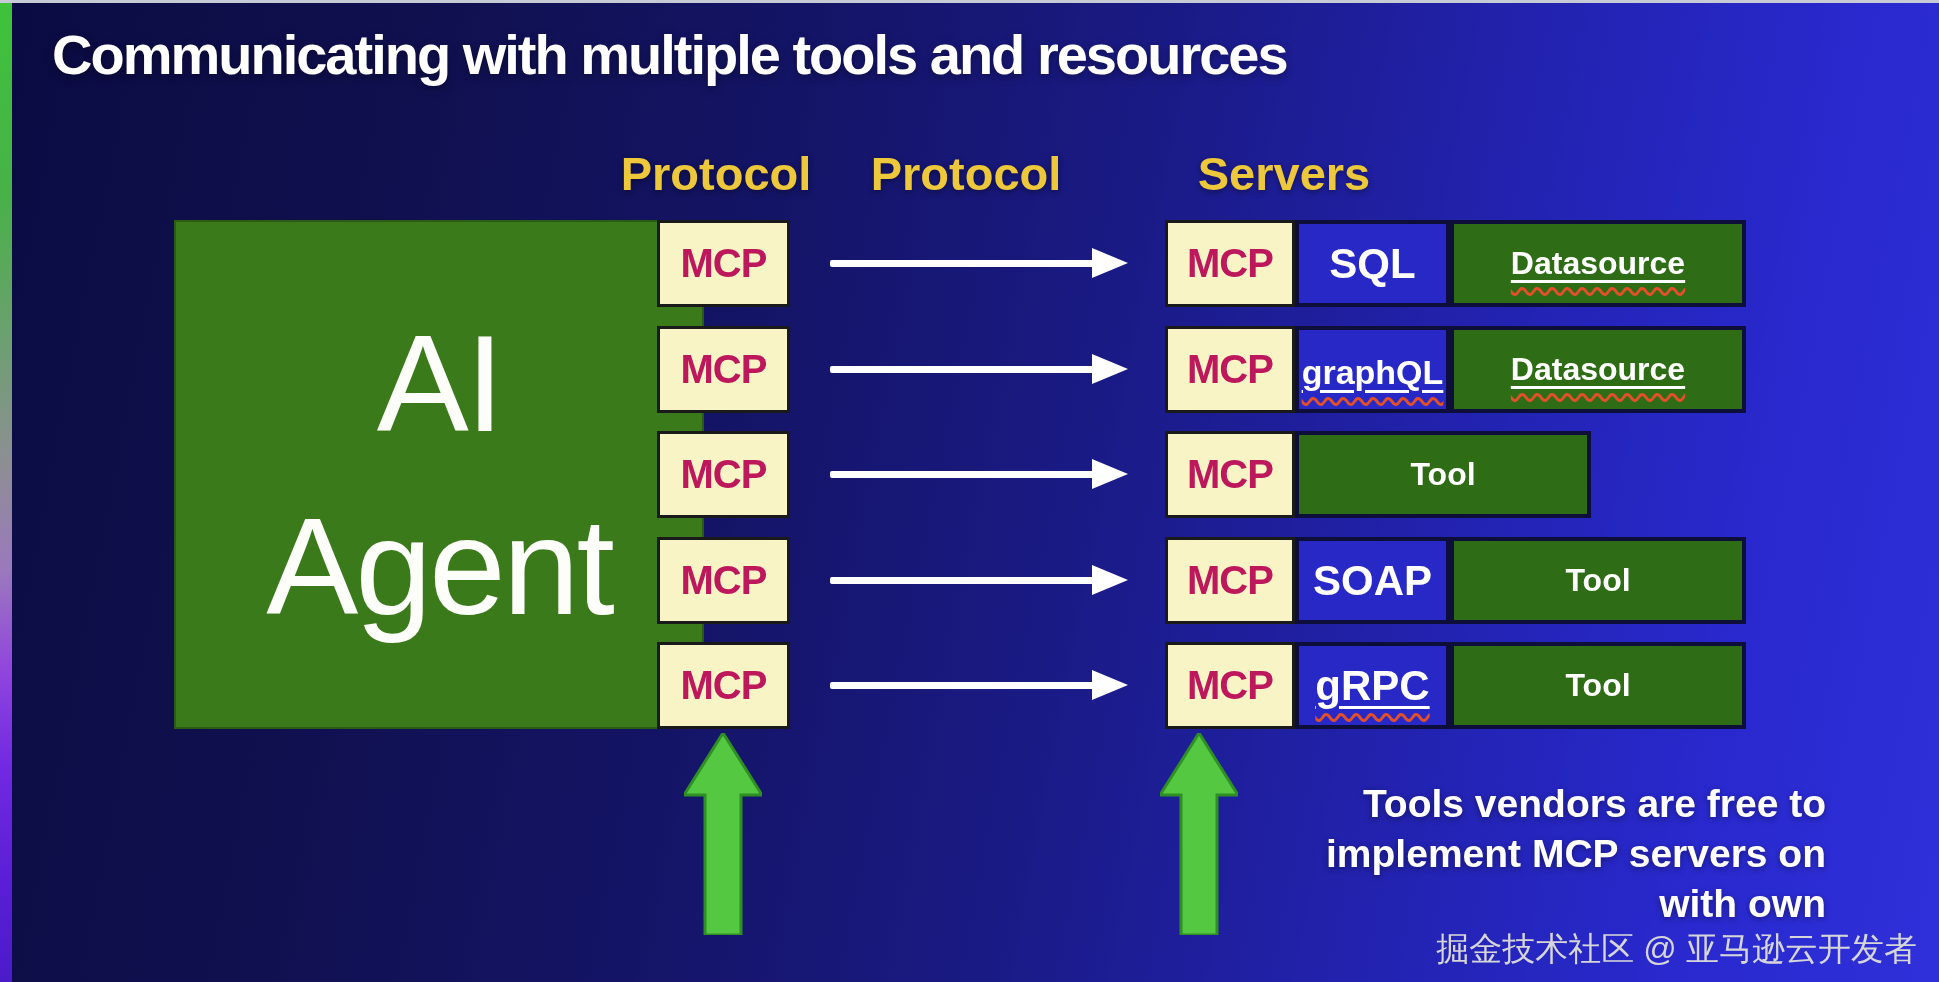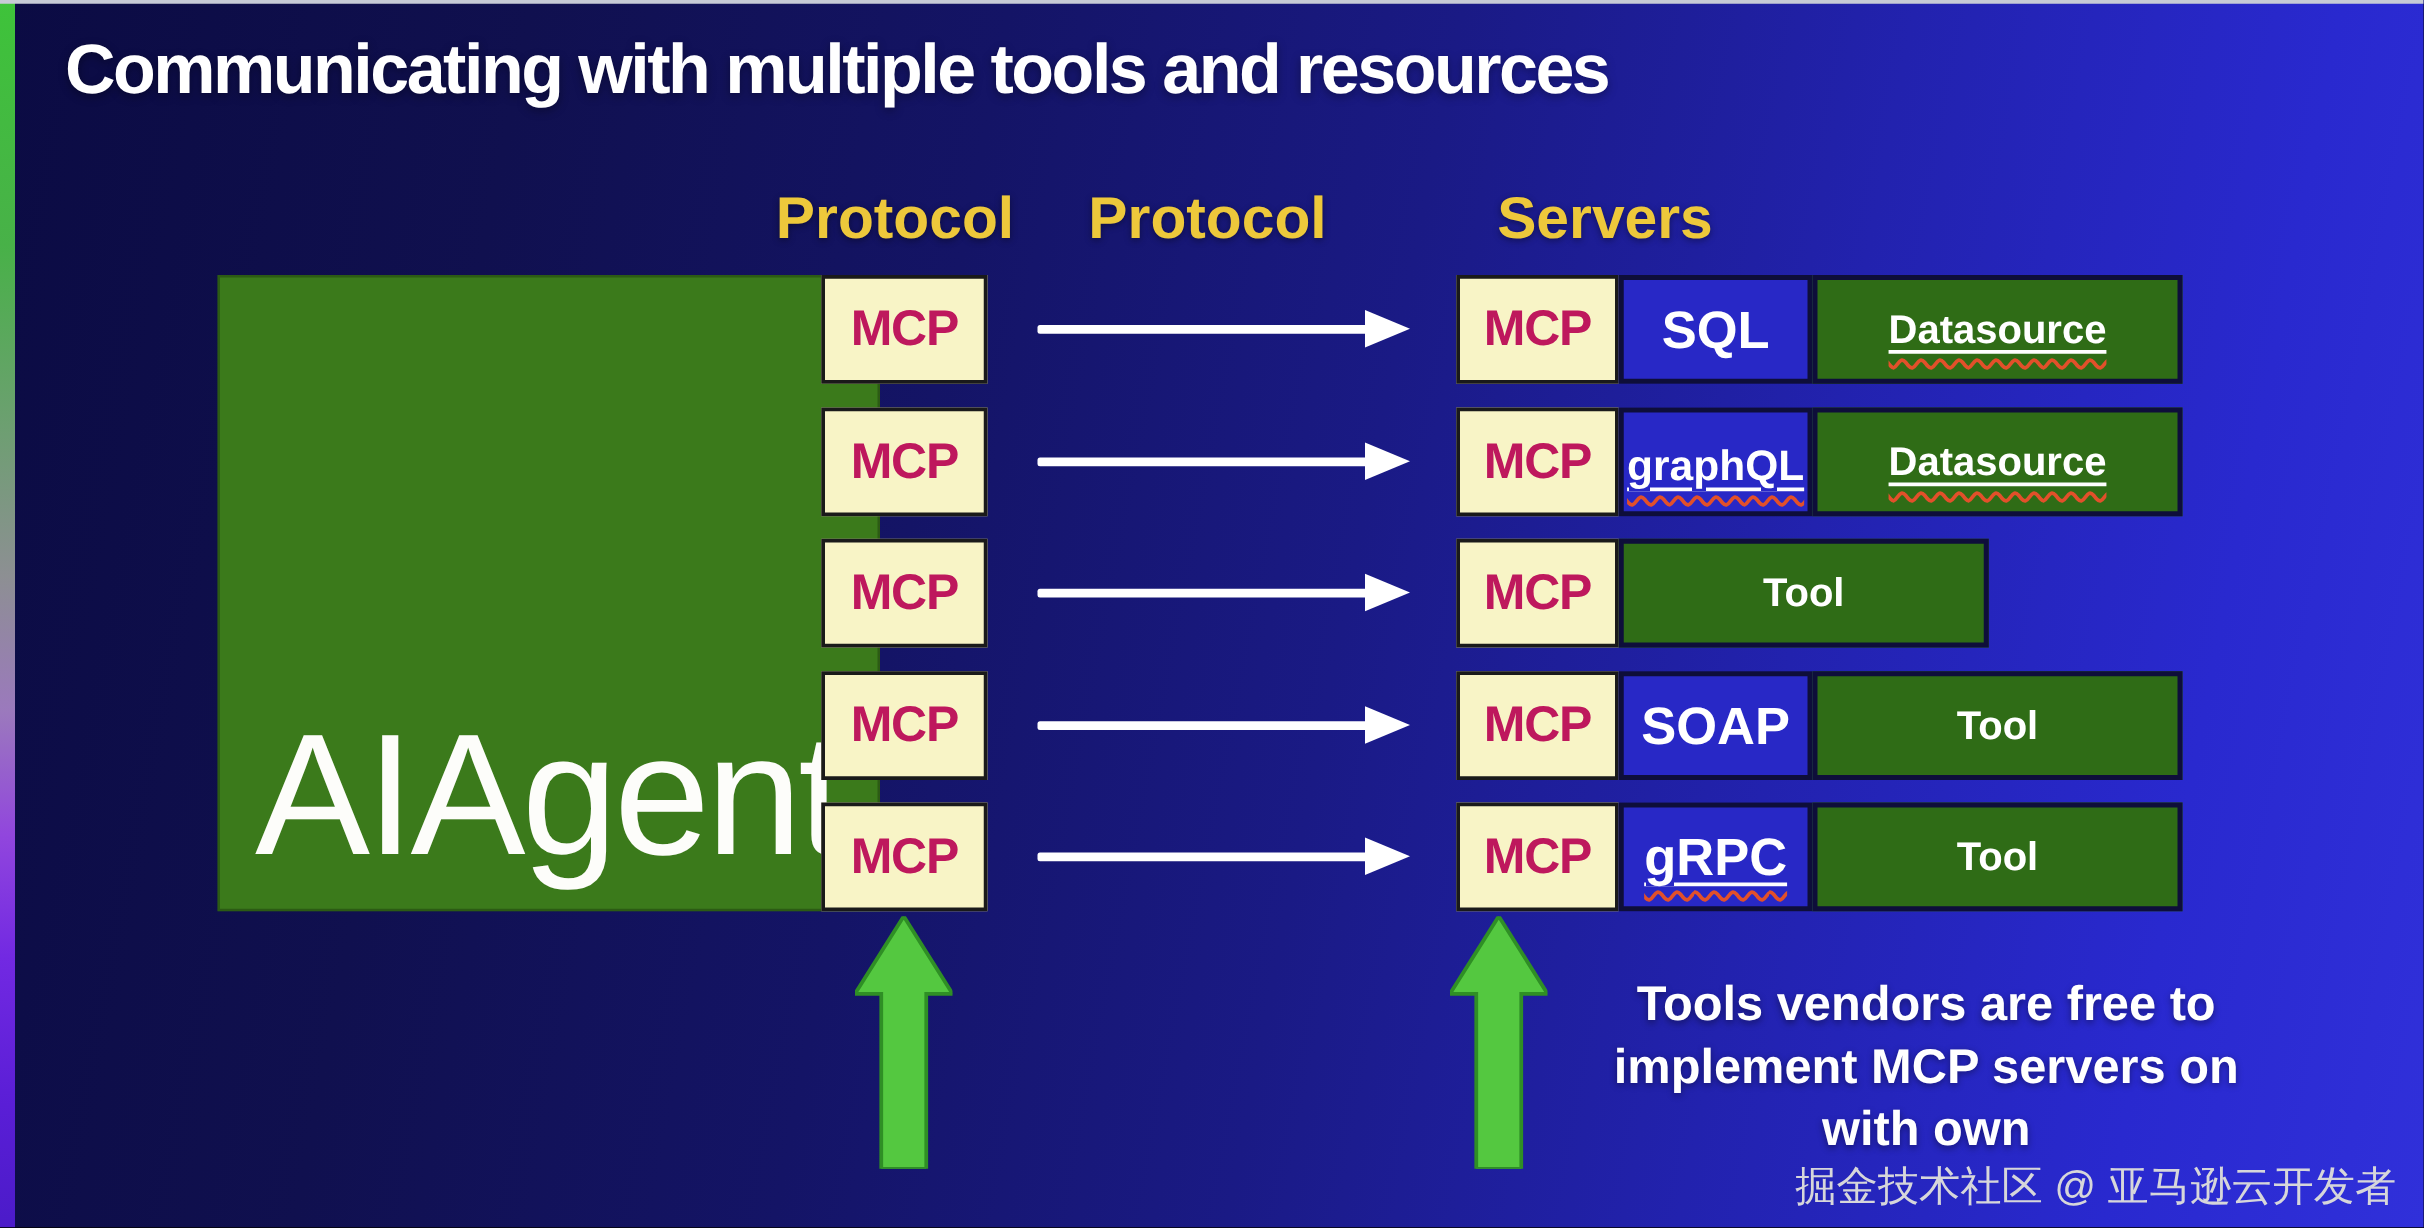--- a/index.html
+++ b/index.html
@@ -9,22 +9,22 @@
     background:linear-gradient(101deg,#0b0b43 0%,#10104f 20%,#141466 38%,#1a1a85 55%,#2222ae 72%,#2929cf 88%,#3030da 100%);
   }
   .top-line{position:absolute;top:0;left:0;width:100%;height:3px;background:#c7cbd6;z-index:9;}
   .edge-stripe{position:absolute;top:0;left:0;width:12px;height:100%;z-index:8;
     background:linear-gradient(to bottom,#3ec33a 0%,#48b148 20%,#6ba06f 34%,#8d8f93 47%,#9b79bd 58%,#9146dd 68%,#7229e2 78%,#5a1ed6 90%,#4b1bc9 100%);}
   .title{position:absolute;left:52px;top:22px;margin:0;font-size:56px;font-weight:800;letter-spacing:-2px;color:#ffffff;text-shadow:0 3px 8px rgba(0,0,0,.35);white-space:nowrap;}
   .col-header{position:absolute;top:146px;transform:translateX(-50%);font-size:47px;font-weight:800;color:#edc83b;text-shadow:0 2px 6px rgba(0,0,0,.4);white-space:nowrap;}
   #hdr-clients{left:716px;} #hdr-protocol{left:966px;} #hdr-servers{left:1284px;}
 
   .agent-box{position:absolute;left:174px;top:220px;width:530px;height:509px;background:#3b7a1b;
-    border:2px solid rgba(0,0,0,.25);box-sizing:border-box;display:flex;flex-direction:row;
-    align-items:flex-end;justify-content:center;color:#fdfdfa;font-size:138px;line-height:1.32;
+    border:2px solid rgba(0,0,0,.25);box-sizing:border-box;display:flex;flex-direction:column;
+    align-items:center;justify-content:center;color:#fdfdfa;font-size:138px;line-height:1.32;
     letter-spacing:-3px;font-weight:400;text-align:center;}
 
   .mcp{background:#f8f4c6;border:3px solid #1a1a1a;box-sizing:border-box;display:flex;align-items:center;justify-content:center;color:#be185d;font-size:40px;font-weight:600;letter-spacing:-1px;}
   .box-client{position:absolute;left:657px;width:133px;height:87px;}
 
   .h-arrow{position:absolute;left:830px;width:300px;height:30px;}
   .h-arrow .shaft{position:absolute;left:0;top:12px;width:264px;height:7px;background:#ffffff;border-radius:2px;}
   .h-arrow .head{position:absolute;left:262px;top:0;width:0;height:0;border-left:36px solid #ffffff;border-top:15px solid transparent;border-bottom:15px solid transparent;}
 
   .server-bar{position:absolute;left:1165px;height:87px;display:flex;}
@@ -34,21 +34,21 @@
   .cell-target{width:296px;background:#2f6c16;border:4px solid #0e0e3a;color:#fff;font-size:32px;font-weight:600;}
   .cell .txt.small{font-size:34px;}
   .wrap.spell{text-decoration:underline;text-decoration-thickness:3px;text-underline-offset:6px;}
   .wrap.spell .txt{text-decoration:underline wavy #e2502a;text-decoration-thickness:2.5px;text-underline-offset:13px;}
 
   .up-arrow{position:absolute;top:733px;width:78px;height:202px;}
   #up-left{left:684px;} #up-right{left:1160px;}
 
   .caption{position:absolute;top:779px;color:#ffffff;font-size:39px;font-weight:700;line-height:50px;text-shadow:0 2px 6px rgba(0,0,0,.4);}
   .caption.left{left:72px;width:600px;text-align:right;}
-  .caption.right{left:1256px;width:570px;text-align:center;}
+  .caption.right{left:1256px;width:570px;text-align:right;}
 
   .watermark{position:absolute;top:927px;left:1400px;width:517px;text-align:right;font-size:33px;color:#d6d6da;}
 </style>
 </head>
 <body>
 
 <div class="slide">
   <div class="top-line"></div>
   <div class="edge-stripe"></div>
 

